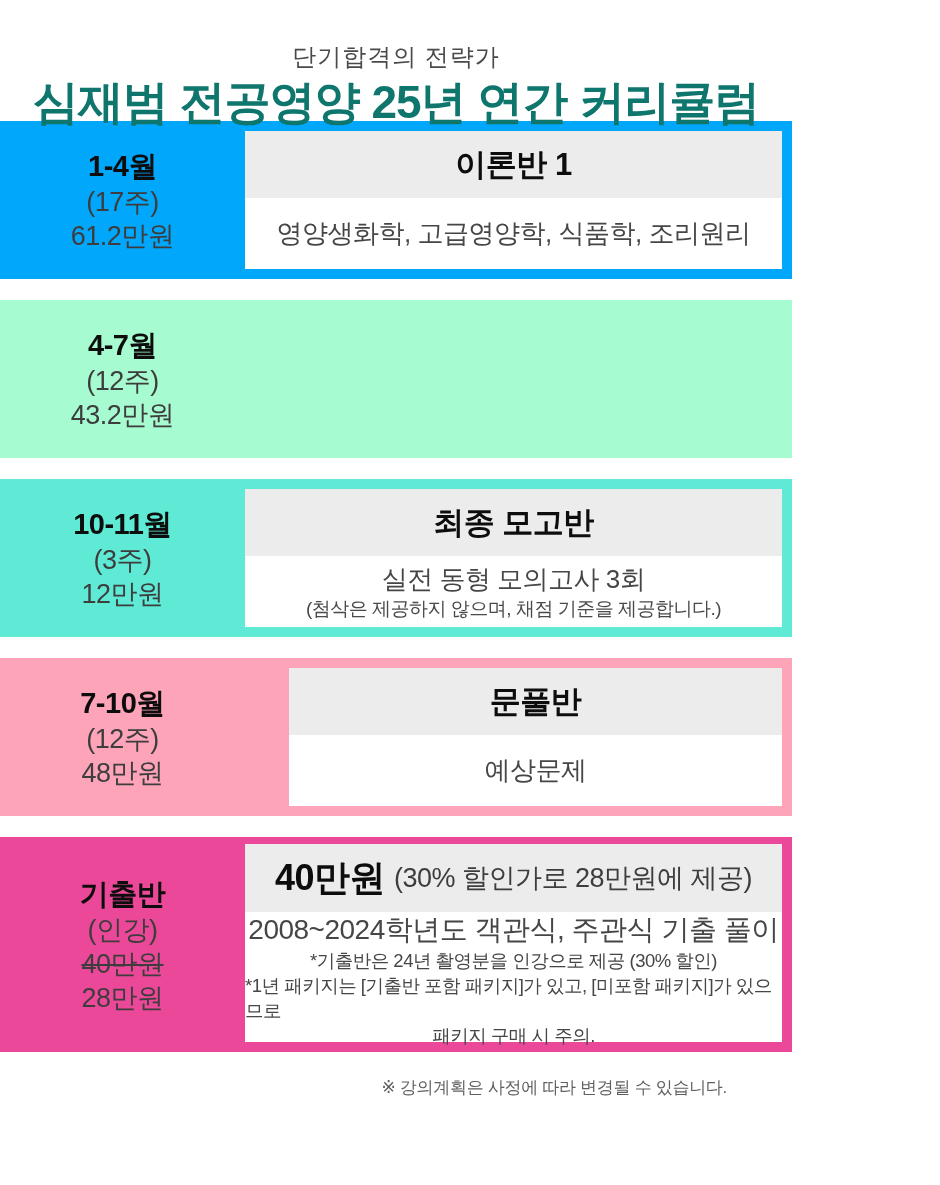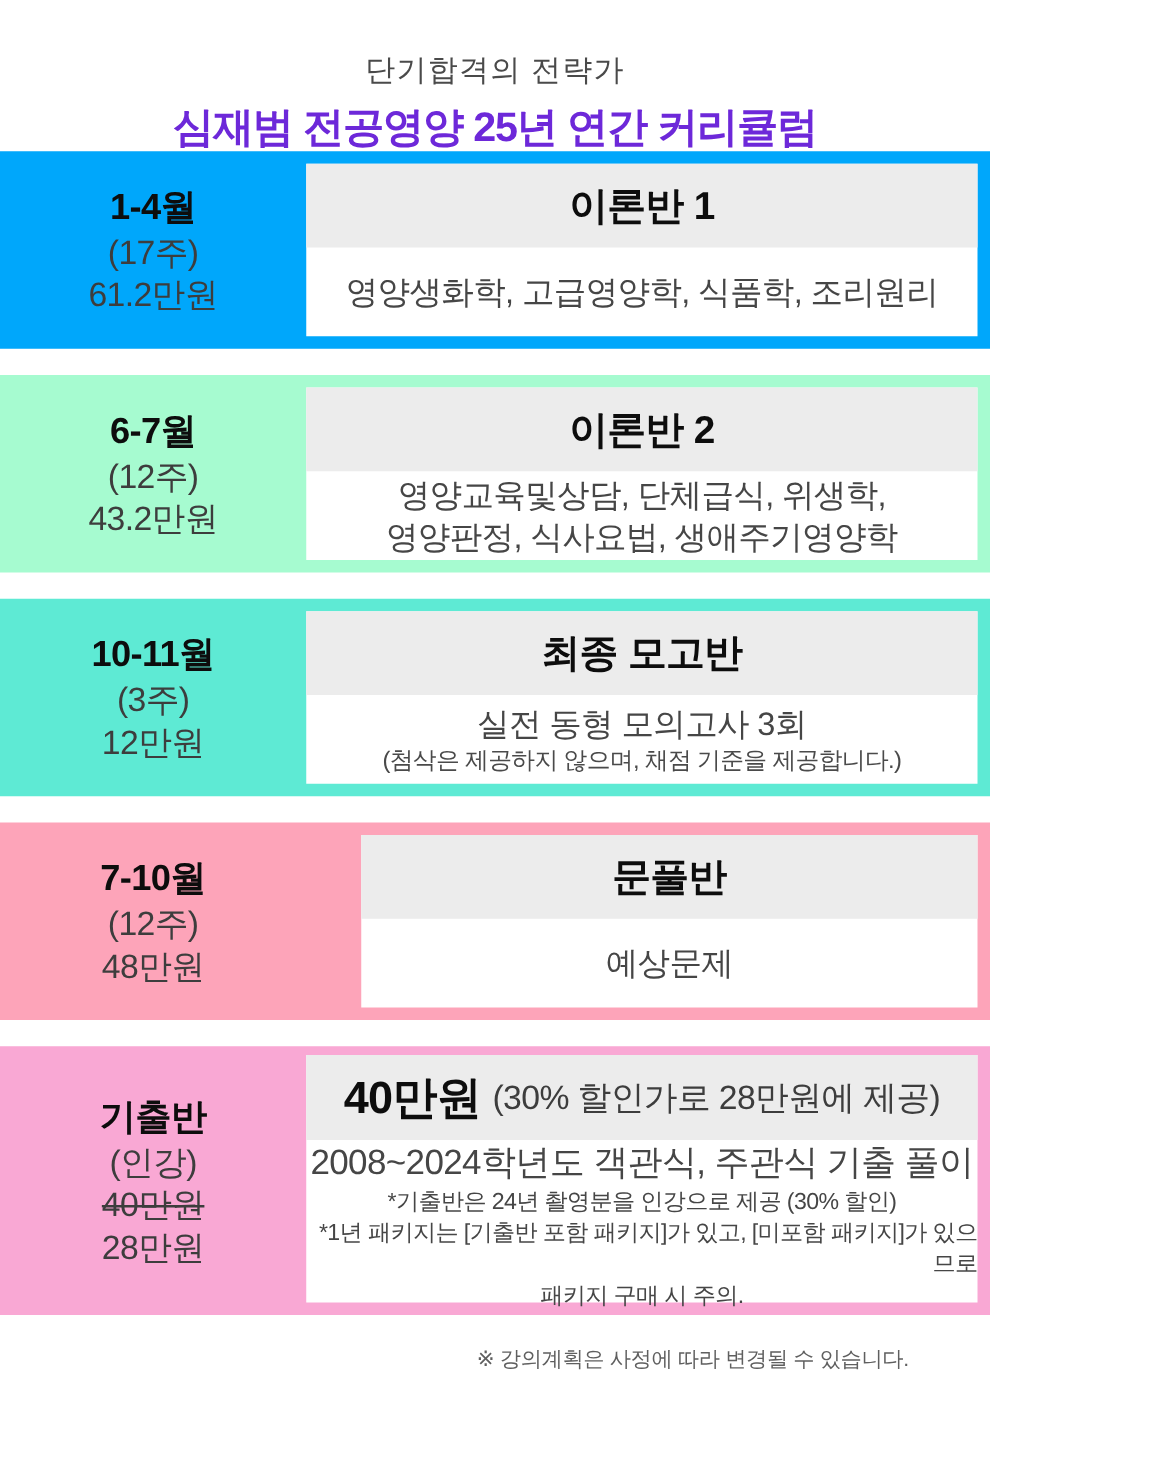--- a/index.html
+++ b/index.html
@@ -4,37 +4,37 @@
 <style>
   html,body{margin:0;padding:0;}
   .page{
     width:792px;height:1185px;background:#ffffff;overflow:hidden;
     font-family:"Liberation Sans","DejaVu Sans",sans-serif;color:#111;
     box-sizing:border-box;
   }
   
   .hdr{text-align:center;padding-top:42px;height:121px;box-sizing:border-box;}
   .hdr-sub{font-size:24px;line-height:30px;color:#4a4a4a;letter-spacing:1px;}
-  .hdr-title{font-size:33px;line-height:50px;font-weight:800;color:#6d28d9;
+  .hdr-title{font-size:46px;line-height:50px;font-weight:800;color:#0f766e;
     letter-spacing:-1px;margin-top:5px;}
   
   .band{display:flex;height:158px;margin-bottom:21px;}
   .band.tall{height:215px;}
   .band-left{flex:0 0 245px;display:flex;flex-direction:column;justify-content:center;
     align-items:center;}
   .period{font-size:29px;font-weight:800;color:#0d0d0d;line-height:38px;letter-spacing:-0.5px;}
   .weeks,.price{font-size:27px;color:#3d3d3d;line-height:34px;letter-spacing:-0.5px;}
   .price-strike{text-decoration:line-through;}
   .card{flex:1;display:flex;flex-direction:column;background:#ffffff;margin:10px 10px 10px 0;}
   .band.tall .card{margin-top:7px;}
   .card-head{flex:0 0 67px;display:flex;align-items:center;justify-content:center;
     background:#ececec;font-size:31px;font-weight:800;color:#0d0d0d;letter-spacing:-0.5px;}
   .band.tall .card-head{flex-basis:68px;}
   .card-body{flex:1;display:flex;flex-direction:column;align-items:center;justify-content:center;
-    text-align:right;}
+    text-align:left;}
   .subject-line{font-size:26px;color:#464646;line-height:33px;letter-spacing:-0.5px;}
   .small-note{font-size:19px;color:#4a4a4a;line-height:25px;letter-spacing:-0.5px;}
   .price-big{font-size:36px;font-weight:800;color:#0d0d0d;letter-spacing:-0.5px;}
   .price-paren{font-size:27px;font-weight:400;color:#3d3d3d;margin-left:9px;letter-spacing:-0.5px;}
   .main-line{font-size:28px;color:#464646;line-height:36px;letter-spacing:-0.5px;}
   .tiny-note{font-size:18.5px;color:#464646;line-height:25px;letter-spacing:-0.5px;}
   
   .footer{text-align:right;padding-right:65px;margin-top:24px;}
   .footer-note{font-size:17px;color:#5f5f5f;letter-spacing:-0.3px;}
 </style>
@@ -57,30 +57,23 @@
     <div class="card">
       <div class="card-head">이론반 1</div>
       <div class="card-body">
         <div class="subject-line">영양생화학, 고급영양학, 식품학, 조리원리</div>
       </div>
     </div>
   </div>
 
   <div class="band" style="background: rgb(166, 251, 208);">
     <div class="band-left">
-      <div class="period">6-7월</div>
+      <div class="period">4-7월</div>
       <div class="weeks">(12주)</div>
       <div class="price">43.2만원</div>
-    </div>
-    <div class="card">
-      <div class="card-head">이론반 2</div>
-      <div class="card-body">
-        <div class="subject-line">영양교육및상담, 단체급식, 위생학,</div>
-        <div class="subject-line">영양판정, 식사요법, 생애주기영양학</div>
-      </div>
     </div>
   </div>
 
   <div class="band" style="background: #5eead4;">
     <div class="band-left">
       <div class="period">10-11월</div>
       <div class="weeks">(3주)</div>
       <div class="price">12만원</div>
     </div>
     <div class="card">
@@ -99,21 +92,21 @@
       <div class="price">48만원</div>
     </div>
     <div class="card">
       <div class="card-head">문풀반</div>
       <div class="card-body">
         <div class="subject-line">예상문제</div>
       </div>
     </div>
   </div>
 
-  <div class="band tall" style="background: #f9a8d4;">
+  <div class="band tall" style="background: #ec4899;">
     <div class="band-left">
       <div class="period">기출반</div>
       <div class="weeks">(인강)</div>
       <div class="price price-strike">40만원</div>
       <div class="price">28만원</div>
     </div>
     <div class="card">
       <div class="card-head">
         <span class="price-big">40만원</span>
         <span class="price-paren">(30% 할인가로 28만원에 제공)</span>

